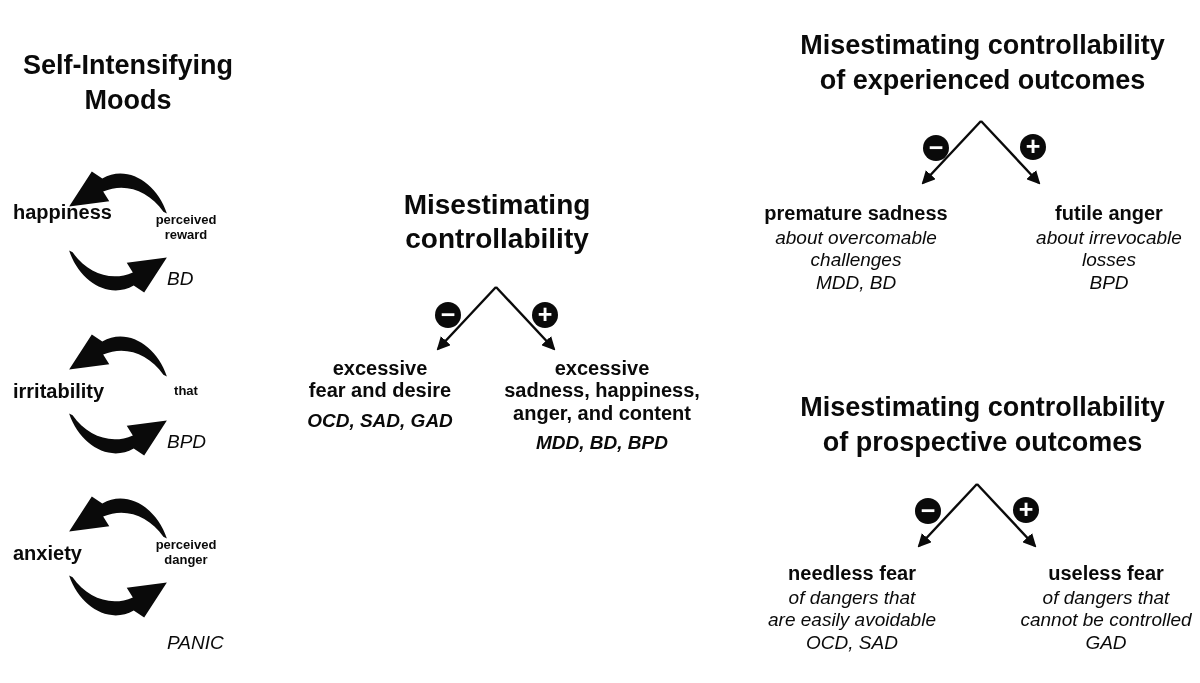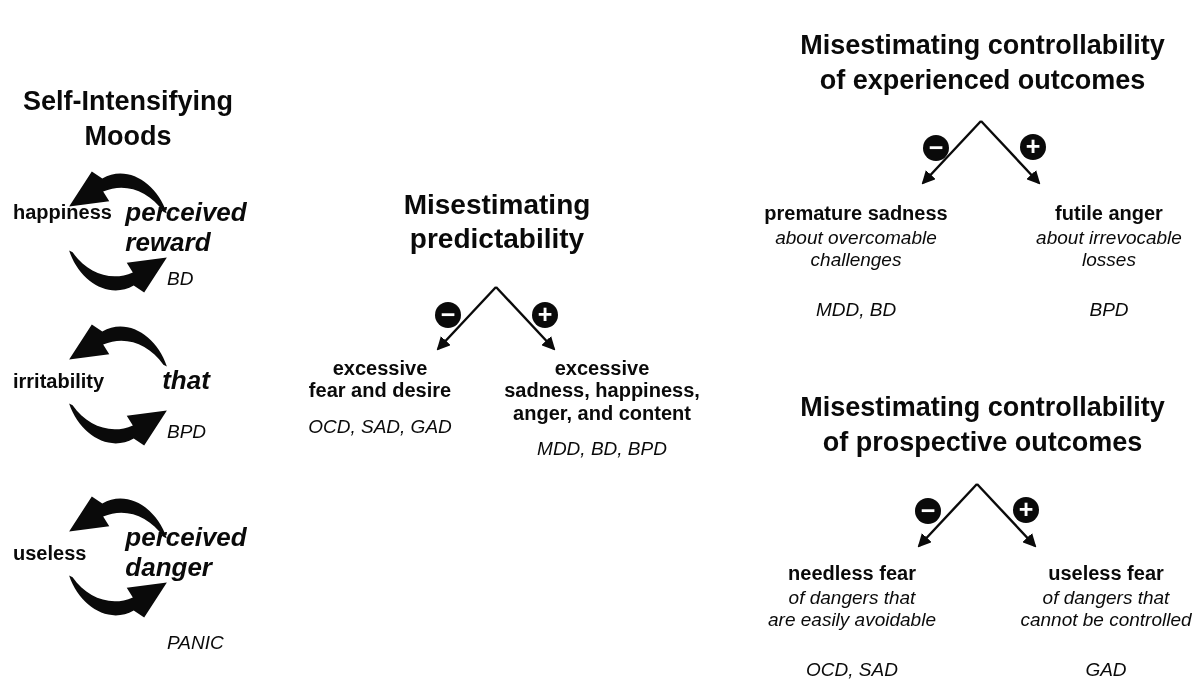--- a/index.html
+++ b/index.html
@@ -10,84 +10,84 @@
   }
   .abs { position:absolute; }
   .sec-title {
     font-weight:700; text-align:center; white-space:pre-line; line-height:1.28;
   }
   .mood-left {
     display:flex; align-items:center; justify-content:flex-start;
     font-weight:700; font-size:20px;
   }
   .mood-right {
-    display:flex; align-items:center; justify-content:center; 
-    font-weight:700; font-size:26px; line-height:1.15; white-space:pre-line;font-style:italic;
+    display:flex; align-items:center; justify-content:center; text-align:center;
+    font-weight:700; font-size:13px; line-height:1.15; white-space:pre-line;
   }
   .disorder { font-style:italic; font-size:19px;text-align:center; }
   .branch { text-align:center; }
   .branch-head { font-weight:700; font-size:20px; line-height:1.12; white-space:pre-line; }
   .branch-desc { font-style:italic; font-size:19px; line-height:1.15; white-space:pre-line; margin-top:3px; }
-  .branch-dis  { font-style:italic; font-size:19px; margin-top:28px; }
-  .branch-dis.gap-lg { margin-top:14px; }
+  .branch-dis  { font-style:italic; font-size:19px; margin-top:1px; }
+  .branch-dis.gap-lg { margin-top:8px;font-weight:bold; }
   .badge {
     width:26px; height:26px; border-radius:50%; background:#0a0a0a; color:#ffffff;
     display:flex; align-items:center; justify-content:center;
     font-size:25px; font-weight:700; line-height:1; padding-bottom:2px;
   }
   svg { display:block; }
 </style>
 </head>
 <body>
 
 <div class="canvas">
 
-  <div class="sec-title abs" style="left:0; top:48px; width:256px; font-size:27px;margin-top:36px;">Self-Intensifying
+  <div class="sec-title abs" style="left:0; top:48px; width:256px; font-size:27px;">Self-Intensifying
 Moods</div>
 
   <div class="abs" style="left:8px; top:168px; width:245px; height:150px;">
     <svg class="abs" style="left:57px; top:0;" width="106" height="48" viewBox="0 0 120 55">
       <path d="M116 52 C104 16 70 -4 42 12 L30 4 L4 44 L50 38 L43 27 C68 16 95 26 112 50 Z" fill="#0a0a0a"></path>
     </svg>
     <div class="mood-left abs" style="left:5px; top:16px; width:104px; height:56px;">happiness</div>
     <div class="mood-right abs" style="left:108px; top:26px; width:140px; height:68px;">perceived
 reward</div>
     <div class="disorder abs" style="left:159px; top:100px;">BD</div>
     <svg class="abs" style="left:57px; top:80px;" width="106" height="48" viewBox="0 0 120 55">
       <path d="M116 52 C104 16 70 -4 42 12 L30 4 L4 44 L50 38 L43 27 C68 16 95 26 112 50 Z" transform="rotate(180 60 27.5)" fill="#0a0a0a"></path>
     </svg>
   </div>
 
-  <div class="abs" style="left:8px; top:321px; width:245px; height:150px;">
+  <div class="abs" style="left:8px; top:331px; width:245px; height:150px;">
     <svg class="abs" style="left:57px; top:0;" width="106" height="48" viewBox="0 0 120 55">
       <path d="M116 52 C104 16 70 -4 42 12 L30 4 L4 44 L50 38 L43 27 C68 16 95 26 112 50 Z" fill="#0a0a0a"></path>
     </svg>
     <div class="mood-left abs" style="left:5px; top:32px; width:104px; height:56px;">irritability</div>
     <div class="mood-right abs" style="left:108px; top:26px; width:140px; height:68px;">that</div>
     <div class="disorder abs" style="left:159px; top:100px;">BPD</div>
     <svg class="abs" style="left:57px; top:80px;" width="106" height="48" viewBox="0 0 120 55">
       <path d="M116 52 C104 16 70 -4 42 12 L30 4 L4 44 L50 38 L43 27 C68 16 95 26 112 50 Z" transform="rotate(180 60 27.5)" fill="#0a0a0a"></path>
     </svg>
   </div>
 
   <div class="abs" style="left:8px; top:493px; width:245px; height:150px;">
     <svg class="abs" style="left:57px; top:0;" width="106" height="48" viewBox="0 0 120 55">
       <path d="M116 52 C104 16 70 -4 42 12 L30 4 L4 44 L50 38 L43 27 C68 16 95 26 112 50 Z" fill="#0a0a0a"></path>
     </svg>
-    <div class="mood-left abs" style="left:5px; top:32px; width:104px; height:56px;">useless</div>
+    <div class="mood-left abs" style="left:5px; top:32px; width:104px; height:56px;">anxiety</div>
     <div class="mood-right abs" style="left:108px; top:26px; width:140px; height:68px;">perceived
 danger</div>
     <div class="disorder abs" style="left:159px; top:102px;margin-top:37px;">PANIC</div>
     <svg class="abs" style="left:57px; top:80px;" width="106" height="48" viewBox="0 0 120 55">
       <path d="M116 52 C104 16 70 -4 42 12 L30 4 L4 44 L50 38 L43 27 C68 16 95 26 112 50 Z" transform="rotate(180 60 27.5)" fill="#0a0a0a"></path>
     </svg>
   </div>
 
   <div class="sec-title abs" style="left:377px; top:188px; width:240px; font-size:28px; line-height:1.22;">Misestimating
-predictability</div>
+controllability</div>
 
   <svg class="abs" style="left:426px; top:283px;" width="140" height="76" viewBox="0 0 140 76">
     <defs>
       <marker id="ah1" viewBox="0 0 10 10" refX="8.5" refY="5" markerWidth="5.6" markerHeight="5.6" orient="auto">
         <path d="M0 0 L10 5 L0 10 Z" fill="#0a0a0a"></path>
       </marker>
     </defs>
     <path d="M70 4 L12 66" stroke="#0a0a0a" stroke-width="2.4" fill="none" marker-end="url(#ah1)"></path>
     <path d="M70 4 L128 66" stroke="#0a0a0a" stroke-width="2.4" fill="none" marker-end="url(#ah1)"></path>
   </svg>

